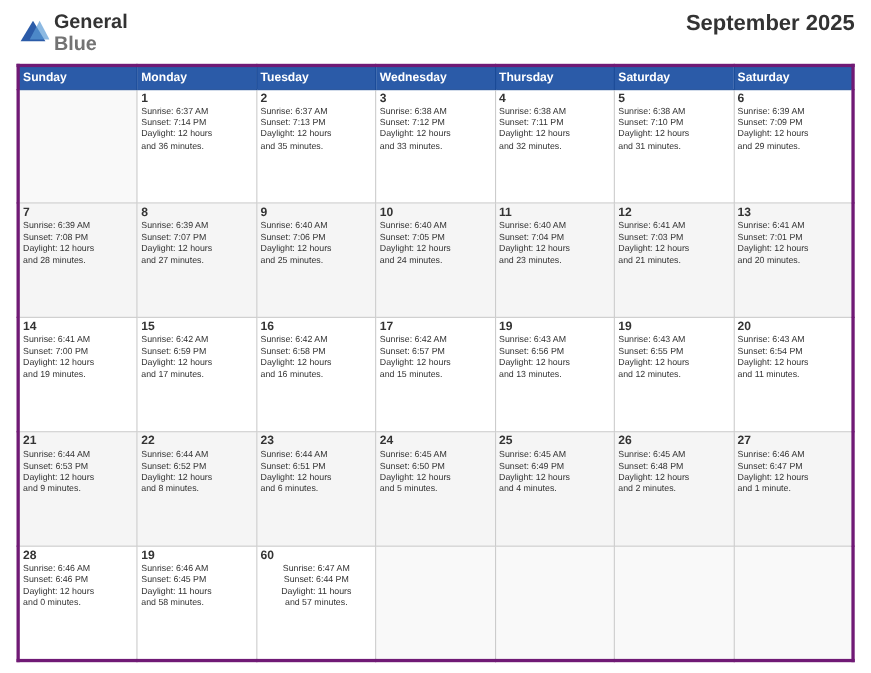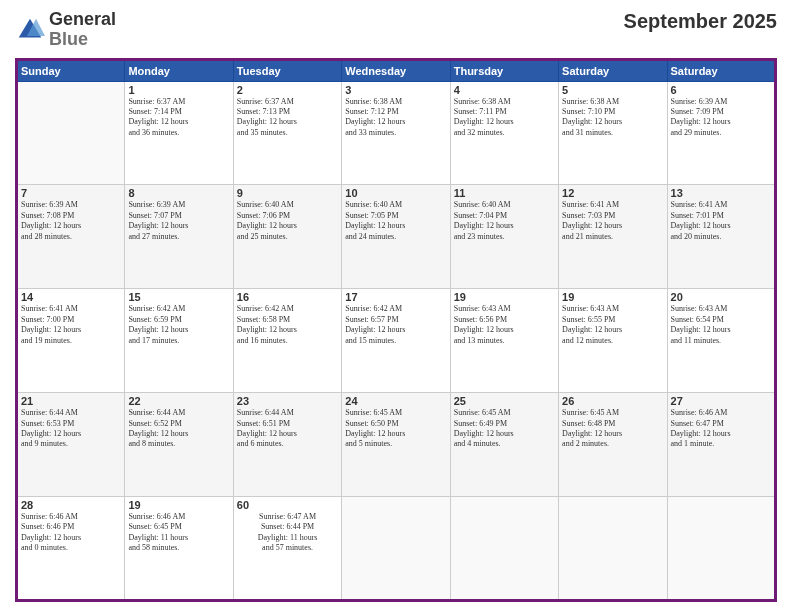--- a/index.html
+++ b/index.html
@@ -79,21 +79,20 @@
     .cell-date {
       font-size: 11px;
       font-weight: bold;
       display: block;
       margin-bottom: 1px;
     }
     .cell-info {
       font-size: 8px;
       line-height: 1.3;
       color: #333;
-      font-family: Liberation Serif, serif;
     }
     .empty-cell {
       background: #f9f9f9;
     }
     .row-shade {
       background: #f5f5f5;
     }
   </style>
 </head>
 <body>

